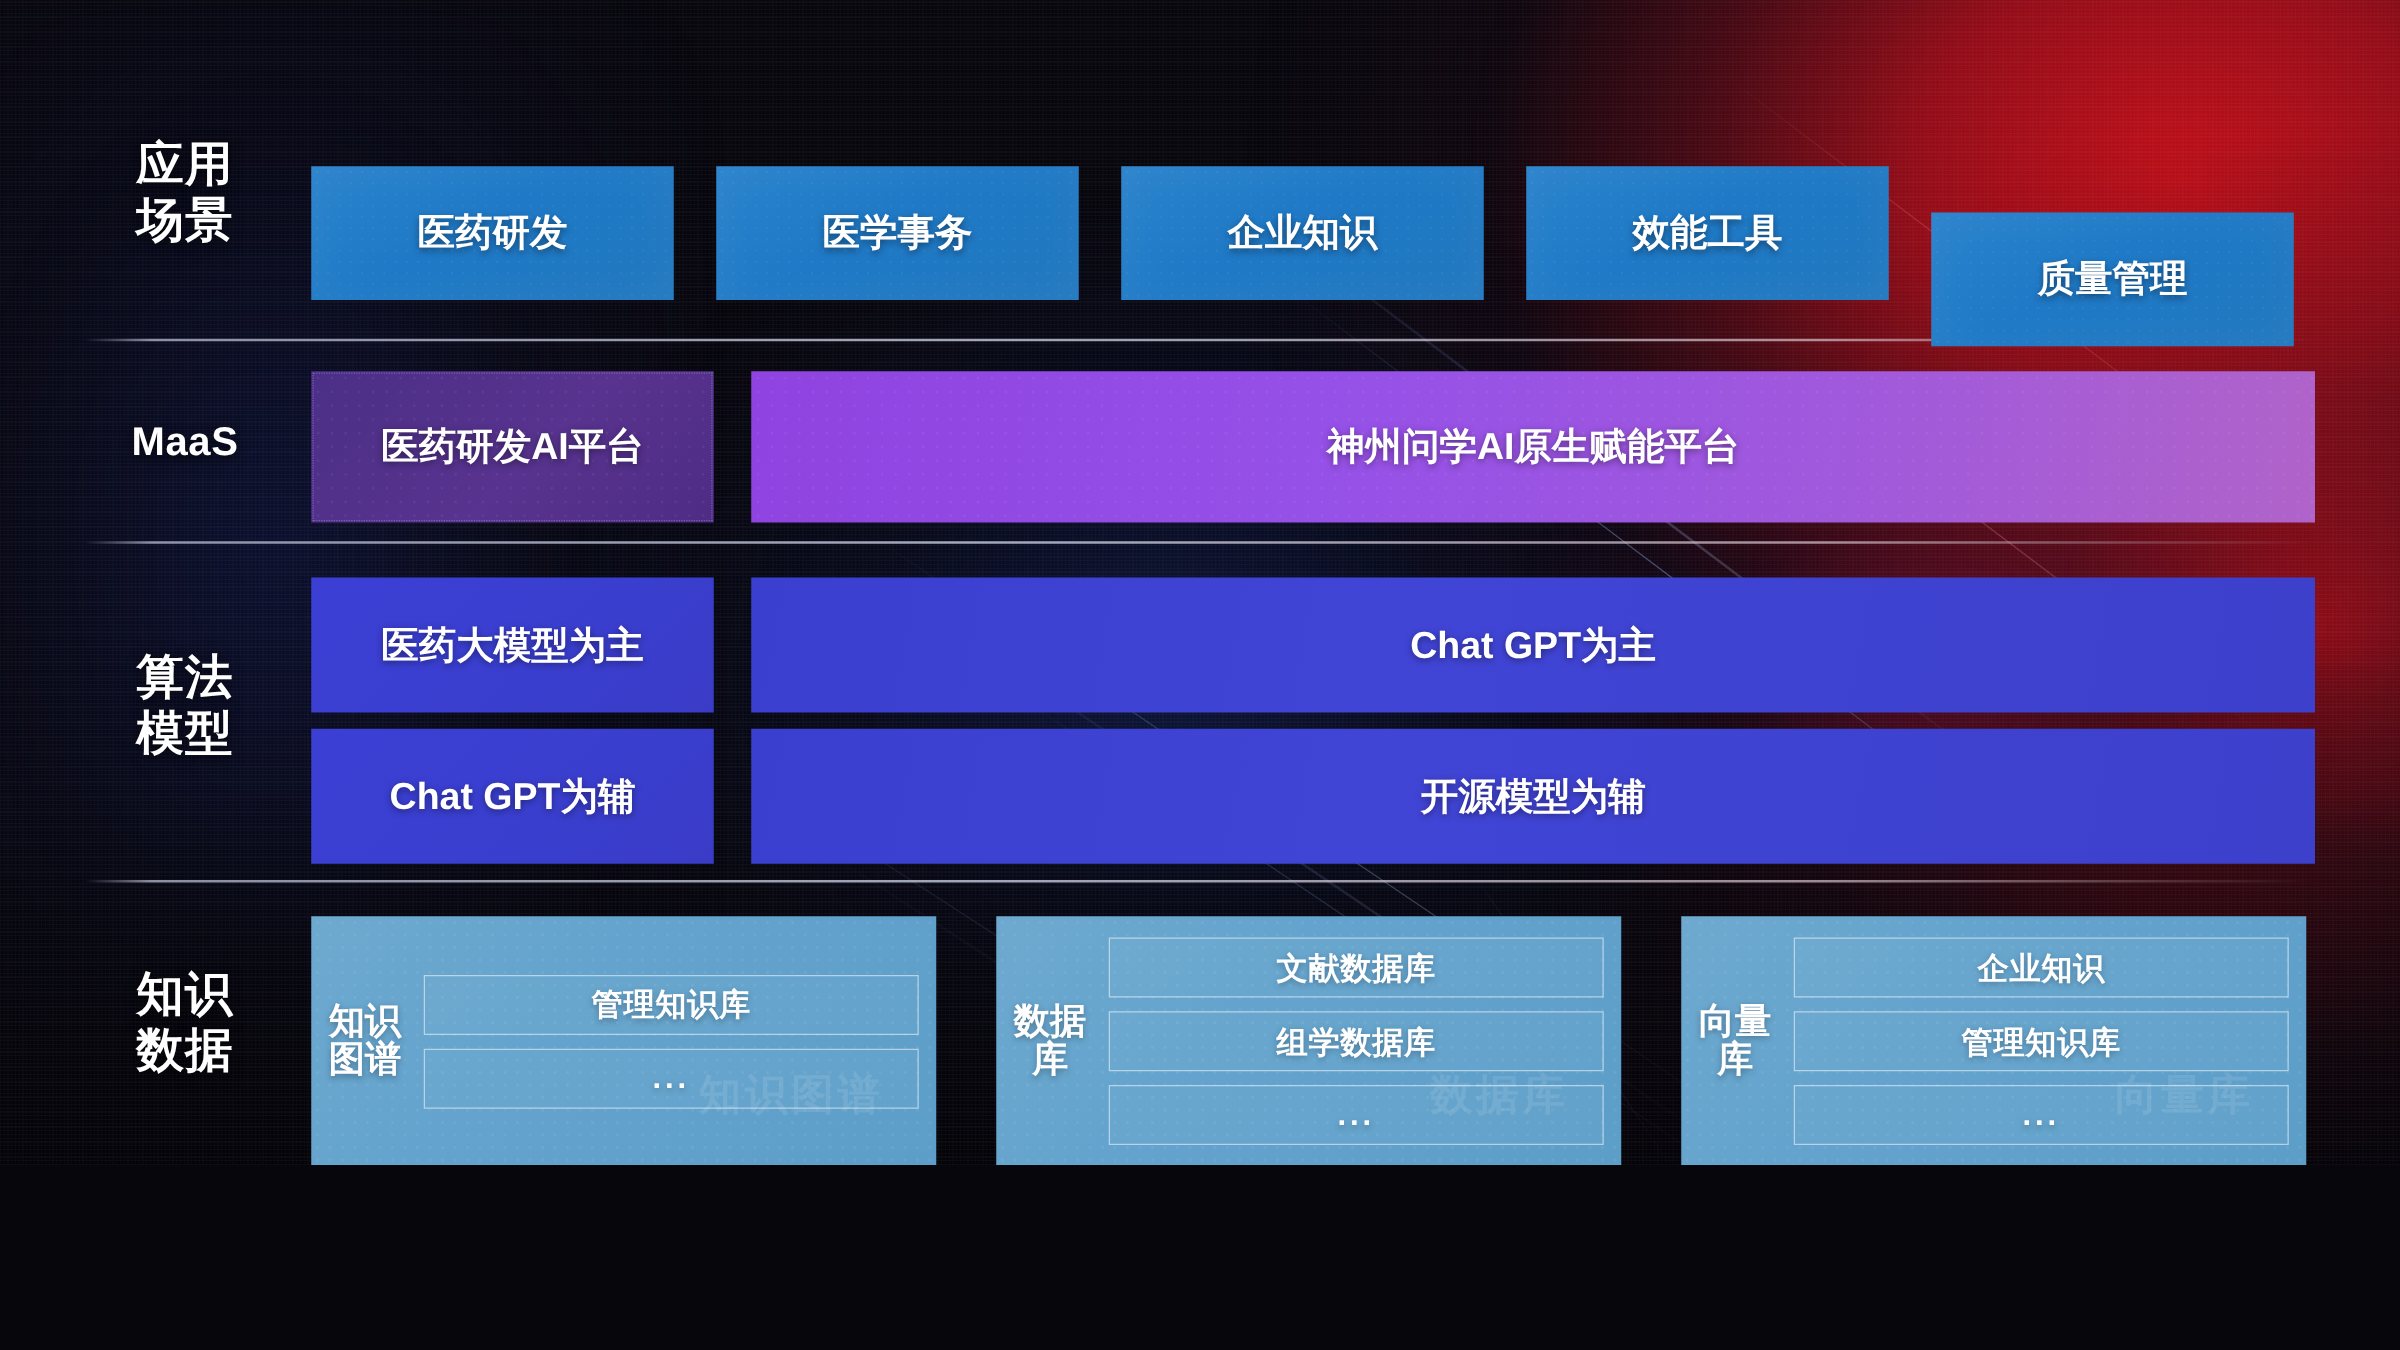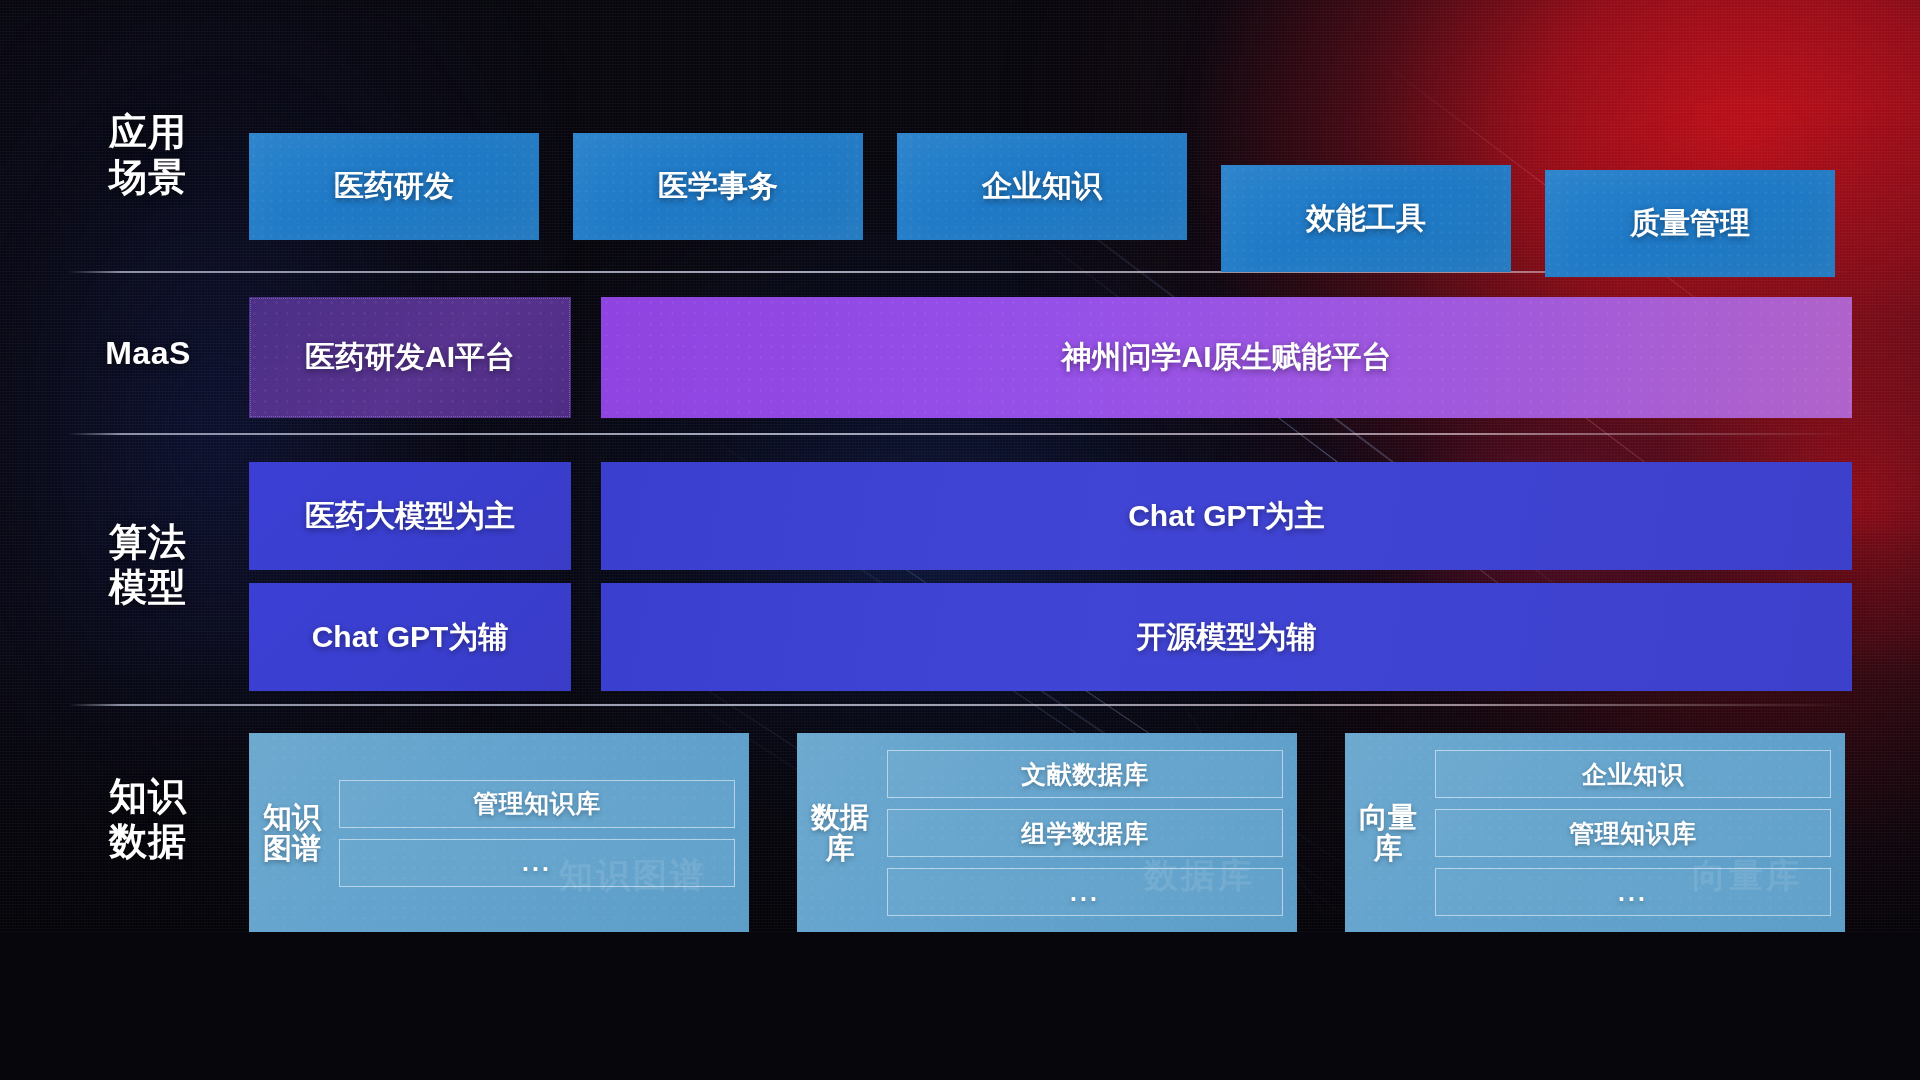--- a/index.html
+++ b/index.html
@@ -309,21 +309,21 @@
     <div class="divider" id="divider-3"></div>
 
     <div class="row-label" style="top:110px;">
       <div>应用</div>
       <div>场景</div>
     </div>
 
     <div class="box app-box" style="left:249px;  width:290px;">医药研发</div>
     <div class="box app-box" style="left:573px;  width:290px;">医学事务</div>
     <div class="box app-box" style="left:897px;  width:290px;">企业知识</div>
-    <div class="box app-box" style="left:1221px; width:290px;margin-top:32px;">效能工具</div>
+    <div class="box app-box" style="left:1221px; width:290px;">效能工具</div>
     <div class="box app-box" style="left:1545px; width:290px;margin-top:37px;">质量管理</div>
 
     <div class="row-label latin" style="top:335px;">MaaS</div>
 
     <div class="box maas-left">医药研发AI平台</div>
     <div class="box maas-right">神州问学AI原生赋能平台</div>
 
     <div class="row-label" style="top:520px;">
       <div>算法</div>
       <div>模型</div>

